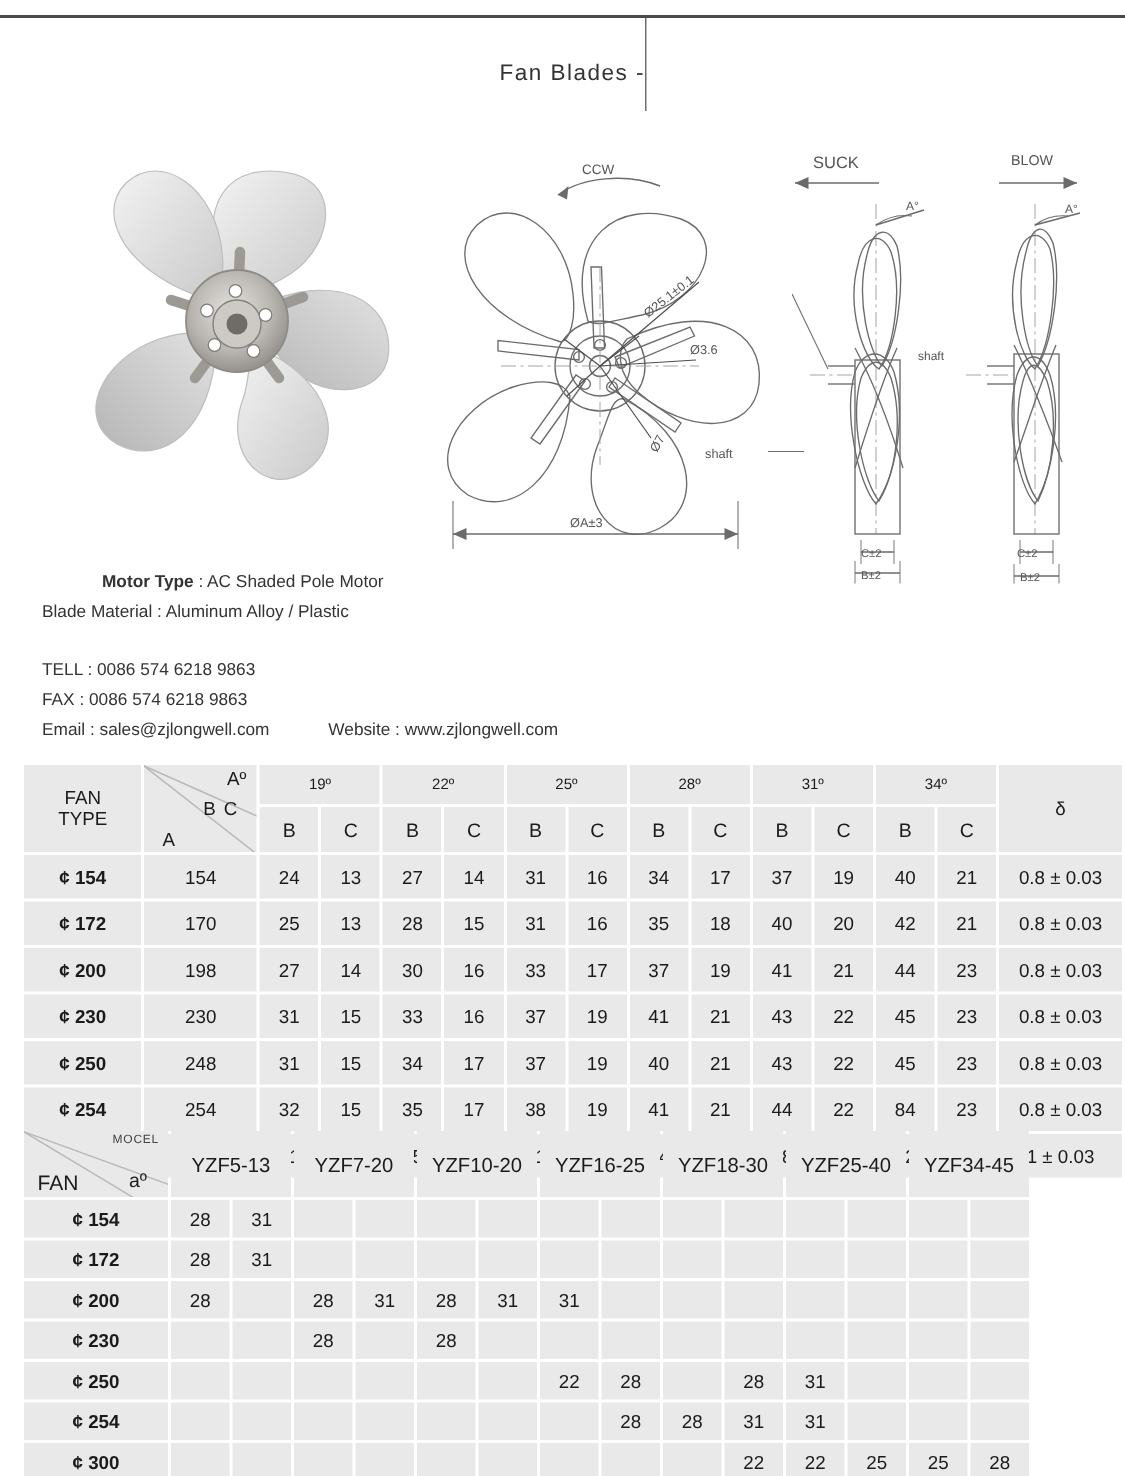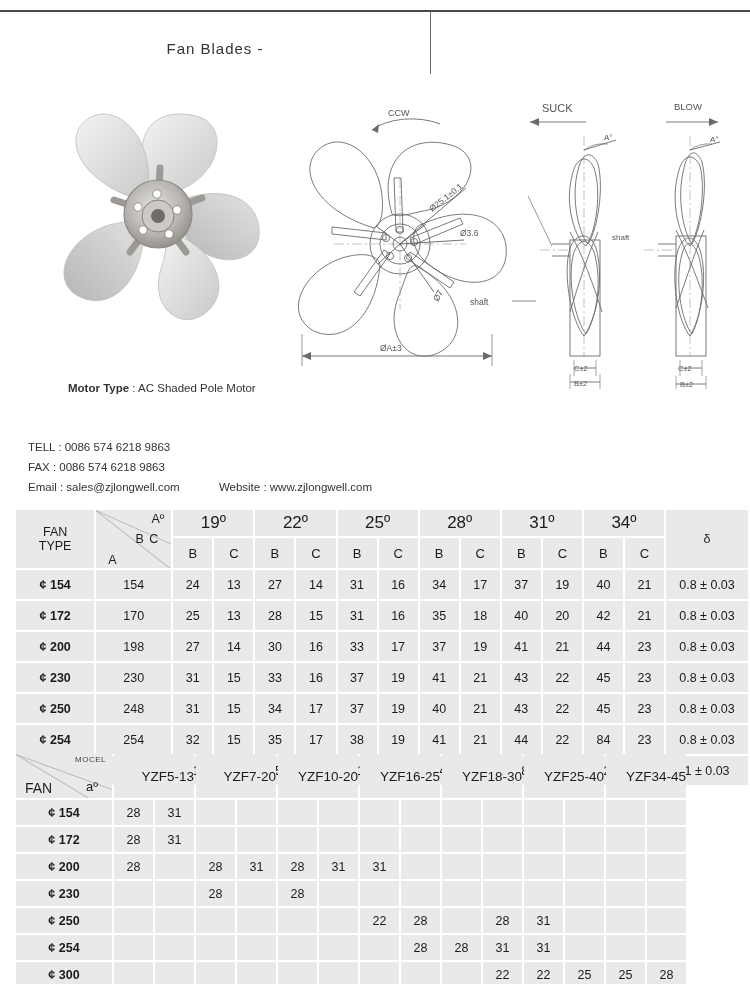--- a/index.html
+++ b/index.html
@@ -17,21 +17,21 @@
   .header {
     position: relative;
     height: 78px;
     border-top: 2px solid #4a4a4a;
     margin-top: 10px;
   }
   .header-title {
     position: absolute;
     left: 0; right: 0;
     top: 28px;
-    text-align: center;
+    text-align: right;
     font-size: 15px;
     letter-spacing: 1px;
     color: #333;
     padding-right: 320px;
   }
   .header-divider {
     position: absolute;
     left: 430px; top: 0;
     width: 1px; height: 62px;
     background: #6d6d6d;
@@ -103,21 +103,21 @@
     vertical-align: middle;
   }
 
   
   #table-angles { left: 14px; top: 508px; }
   #table-angles td, #table-angles th { height: 29px; }
   #table-angles .c-fan   { width: 80px; }
   #table-angles .c-a     { width: 77px; }
   #table-angles .c-bc    { width: 40px; }
   #table-angles .c-delta { width: 84px; }
-  #table-angles .hdr-angle { height: 26px; font-size: 17px; }
+  #table-angles .hdr-angle { height: 26px; font-size: 10px; }
   #table-angles .hdr-sub   { height: 30px; font-size: 13px; }
   #table-angles .row-label { font-weight: bold; font-size: 12.5px; }
   #table-angles tbody td { height: 29px; }
 
   
   .diag-cell {
     position: relative;
     overflow: hidden;
   }
   .diag-cell .dg {
@@ -133,21 +133,21 @@
   .diag-cell .lbl { position: absolute; font-size: 12.5px; }
   .diag-cell .lbl-tr { right: 7px;  top: 2px; }
   .diag-cell .lbl-mid{ right: 12px; top: 22px; letter-spacing:1px;}
   .diag-cell .lbl-bl { left: 12px;  bottom: 1px; }
 
   
   #table-models { left: 14px; top: 752px; }
   #table-models td, #table-models th { height: 25px; }
   #table-models .m-fan { width: 96px; }
   #table-models .m-sub { width: 39px; }
-  #table-models .hdr-model { height: 44px; font-size: 13.5px; text-align: right; }
+  #table-models .hdr-model { height: 44px; font-size: 13.5px; }
   #table-models .row-label { font-weight: bold; font-size: 12.5px; }
 
   .diag-cell2 { position: relative; overflow: hidden; }
   .diag-cell2 .dg {
     position: absolute; background: #b9b9b9; height: 1px;
     transform-origin: 0 0; left: 0; top: 0; width: 130px;
   }
   .diag-cell2 .dg1 { transform: rotate(20deg); }
   .diag-cell2 .dg2 { transform: rotate(31deg); }
   .diag-cell2 .lbl { position: absolute; }
@@ -351,20 +351,23 @@
     <g fill="none" stroke="#6b6b6b" stroke-width="0.8">
       <line x1="42" y1="12" x2="66" y2="12"></line>
     </g>
     <text class="dwg-txt" x="0" y="16" font-size="8.5">shaft</text>
   </svg>
 </div>
 
 <div class="spec-block">
   <div class="spec-line">
     <b>Motor Type</b><span> : </span><span>AC Shaded Pole Motor</span>
+  </div>
+  <div class="spec-line">
+    <span>Blade Material</span><span> : </span><span>Aluminum Alloy / Plastic</span>
   </div>
 </div>
 
 <div class="contact-block">
   <div class="contact-row">
     <span>TELL</span> : <span>0086 574 6218 9863</span>
   </div>
   <div class="contact-row">
     <span>FAX</span> : <span>0086 574 6218 9863</span>
   </div>

